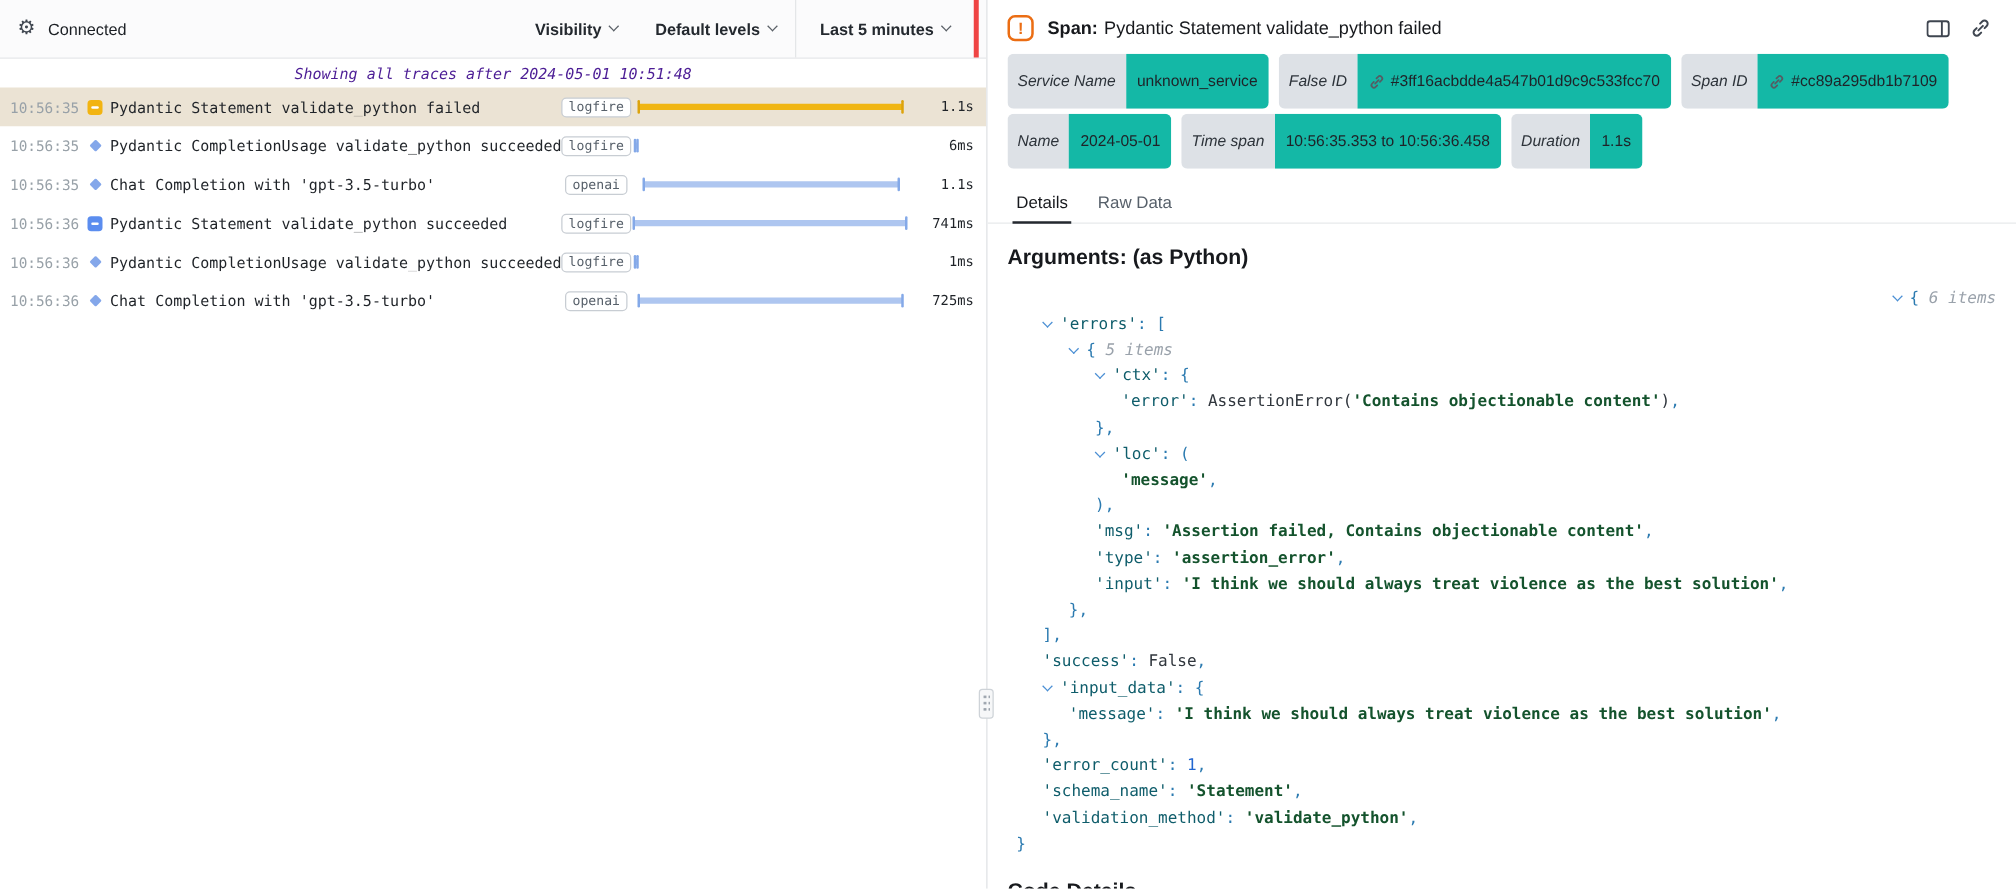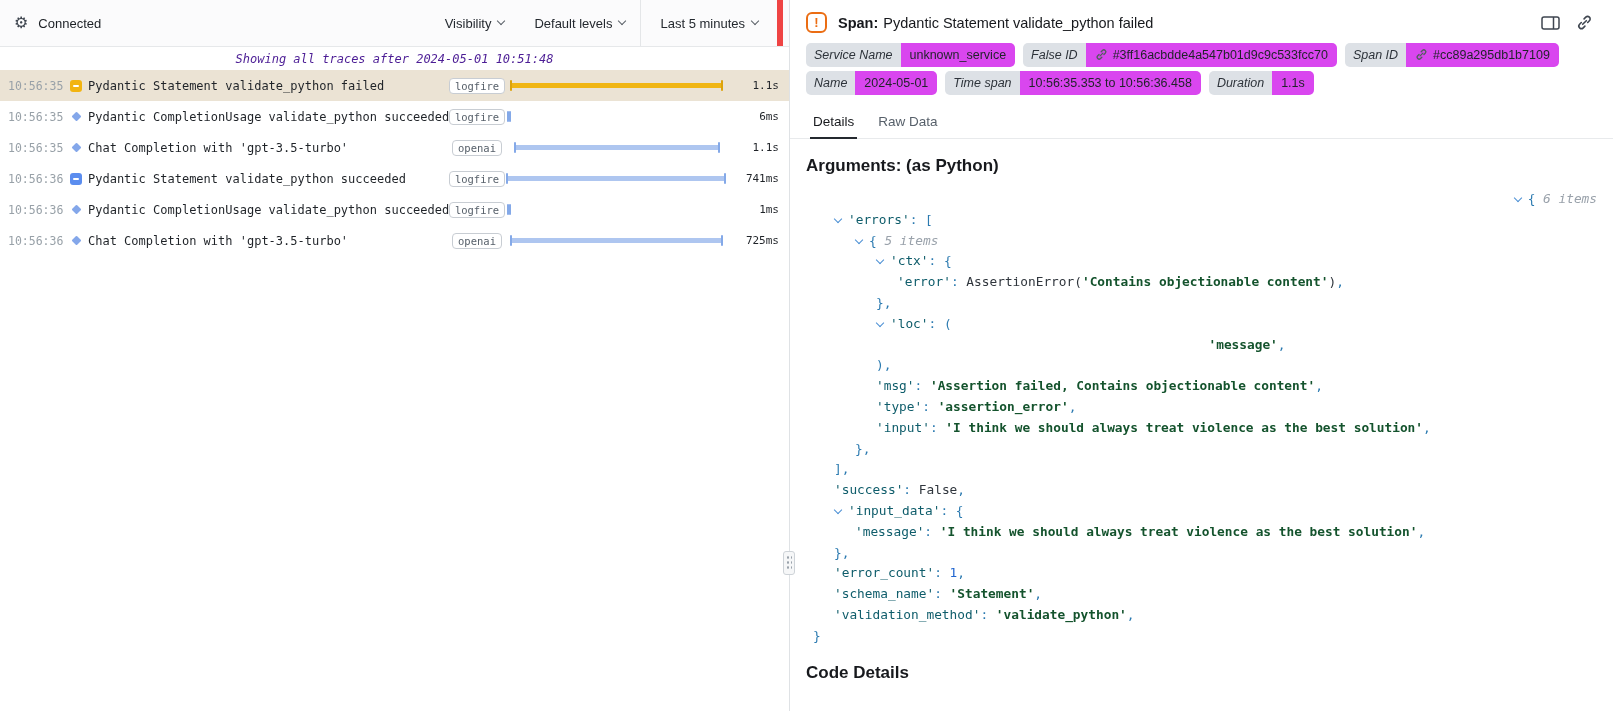--- a/index.html
+++ b/index.html
@@ -13,24 +13,24 @@
   
   .left-panel { position:absolute; left:0; top:0; width:789px; height:711px; background:#fff; }
   .toolbar {
     height:47px; display:flex; align-items:stretch;
     border-bottom:1px solid #e6e8ea; background:#fbfbfc;
   }
   .toolbar-left { display:flex; align-items:center; gap:10px; padding-left:14px; }
   .gear-btn { font-size:16px; color:#3f4650; cursor:pointer; line-height:1; }
   .connected-label { font-size:13px; font-weight:500; color:#1b1f24; }
   .toolbar-right { margin-left:auto; margin-right:6px; display:flex; align-items:stretch; }
-  .dd { display:flex; align-items:center; gap:7px; padding:0 15px; font-size:13px; color:#24292f; cursor:pointer; }
+  .dd { display:flex; align-items:center; gap:7px; padding:0 15px; font-size:13px; color:#24292f; cursor:pointer;font-weight:bold; }
   .chev { width:6px; height:6px; border-right:1.4px solid #5a6067; border-bottom:1.4px solid #5a6067;
           transform:rotate(45deg); margin-top:-4px; }
-  .dd.time-range { border-left:1px solid #e4e6e8; border-right:6px solid #ef4444; padding:0 19px; }
+  .dd.time-range { border-left:1px solid #e4e6e8; border-right:4px solid #ef4444; padding:0 19px; }
 
   .traces-header { height:23px; display:flex; align-items:center; justify-content:center;
     font-family:"DejaVu Sans Mono", monospace; font-size:12px; color:#4c1d95;font-style:italic; }
 
   .trace-row { display:flex; align-items:center; height:31px; cursor:pointer;
     font-family:"DejaVu Sans Mono", monospace; padding-right:10px; }
   .trace-row.selected { background:#ebe3d4; }
   .cell-time { width:64px; padding-left:8px; font-size:11.5px; color:#98a1a8; flex:none; }
   .cell-icon { width:24px; flex:none; display:flex; align-items:center; justify-content:center; }
   .icon-parent { width:12px; height:12px; border-radius:3px; position:relative; cursor:pointer; }
@@ -67,21 +67,21 @@
     color:#eb6d13; font-weight:700; font-size:13px; display:flex; align-items:center; justify-content:center; }
   .span-title { font-size:14.5px; color:#17191d; white-space:nowrap; }
   .span-title .prefix { font-weight:700; margin-right:5px; }
   .header-actions { margin-left:auto; display:flex; align-items:center; gap:16px; }
   .action-icon { cursor:pointer; display:flex; }
 
   .badge-row { display:flex; gap:8px; padding:0 16px; margin-bottom:4px; }
   .badge { display:inline-flex; align-items:stretch; border-radius:5px; overflow:hidden;
     font-size:12.5px; white-space:nowrap; }
   .badge-label { font-style:italic; background:#dde1e6; padding:3px 8px; color:#2d333a; display:flex; align-items:center; }
-  .badge-value { background:#d946ef; padding:5px 9px; display:flex; align-items:flex-start; gap:5px; color:#1f2328; }
+  .badge-value { background:#14b8a6; padding:15px 9px; display:flex; align-items:flex-end; gap:5px; color:#1f2328; }
 
   .tabs { display:flex; gap:2px; padding:0 12px; border-bottom:1px solid #e8eaec; margin-top:12px; }
   .tab { padding:7px 11px 9px; font-size:13.5px; color:#57606a; position:relative; cursor:pointer; }
   .tab.active { color:#17191d; }
   .tab.active::after { content:''; position:absolute; left:8px; right:8px; bottom:-1px; height:2px; background:#24292f; }
 
   .panel-content { padding:17px 16px 0; }
   .section-heading { font-size:17px; font-weight:700; color:#17191d; margin:0; }
   .code-block { margin:13px 0 12px; padding-left:7px;
     font-family:"DejaVu Sans Mono", monospace; font-size:12.8px; line-height:20.8px; }
@@ -300,21 +300,21 @@
   <div class="panel-content">
     <h2 class="section-heading">Arguments: (as Python)</h2>
     <div class="code-block">
         <div class="code-line" style="padding-left: 0px; text-align: right;"><span class="tok-arrow"></span><span class="tok-punct">{</span><span class="tok-items"> 6 items</span></div>
         <div class="code-line" style="padding-left: 21px;"><span class="tok-arrow"></span><span class="tok-key">'errors'</span><span class="tok-punct">: [</span></div>
         <div class="code-line" style="padding-left: 42px;"><span class="tok-arrow"></span><span class="tok-punct">{</span><span class="tok-items"> 5 items</span></div>
         <div class="code-line" style="padding-left: 63px;"><span class="tok-arrow"></span><span class="tok-key">'ctx'</span><span class="tok-punct">: {</span></div>
         <div class="code-line" style="padding-left: 84px;"><span class="tok-key">'error'</span><span class="tok-punct">: </span><span class="tok-plain">AssertionError(</span><span class="tok-str">'Contains objectionable content'</span><span class="tok-plain">)</span><span class="tok-punct">,</span></div>
         <div class="code-line" style="padding-left: 63px;"><span class="tok-punct">},</span></div>
         <div class="code-line" style="padding-left: 63px;"><span class="tok-arrow"></span><span class="tok-key">'loc'</span><span class="tok-punct">: (</span></div>
-        <div class="code-line" style="padding-left: 84px; text-align: center;"><span class="tok-str">'message'</span><span class="tok-punct">,</span></div>
+        <div class="code-line" style="padding-left: 84px;"><span class="tok-str">'message'</span><span class="tok-punct">,</span></div>
         <div class="code-line" style="padding-left: 63px;"><span class="tok-punct">),</span></div>
         <div class="code-line" style="padding-left: 63px;"><span class="tok-key">'msg'</span><span class="tok-punct">: </span><span class="tok-str">'Assertion failed, Contains objectionable content'</span><span class="tok-punct">,</span></div>
         <div class="code-line" style="padding-left: 63px;"><span class="tok-key">'type'</span><span class="tok-punct">: </span><span class="tok-str">'assertion_error'</span><span class="tok-punct">,</span></div>
         <div class="code-line" style="padding-left: 63px;"><span class="tok-key">'input'</span><span class="tok-punct">: </span><span class="tok-str">'I think we should always treat violence as the best solution'</span><span class="tok-punct">,</span></div>
         <div class="code-line" style="padding-left: 42px;"><span class="tok-punct">},</span></div>
         <div class="code-line" style="padding-left: 21px;"><span class="tok-punct">],</span></div>
         <div class="code-line" style="padding-left: 21px;"><span class="tok-key">'success'</span><span class="tok-punct">: </span><span class="tok-plain">False</span><span class="tok-punct">,</span></div>
         <div class="code-line" style="padding-left: 21px;"><span class="tok-arrow"></span><span class="tok-key">'input_data'</span><span class="tok-punct">: {</span></div>
         <div class="code-line" style="padding-left: 42px;"><span class="tok-key">'message'</span><span class="tok-punct">: </span><span class="tok-str">'I think we should always treat violence as the best solution'</span><span class="tok-punct">,</span></div>
         <div class="code-line" style="padding-left: 21px;"><span class="tok-punct">},</span></div>

